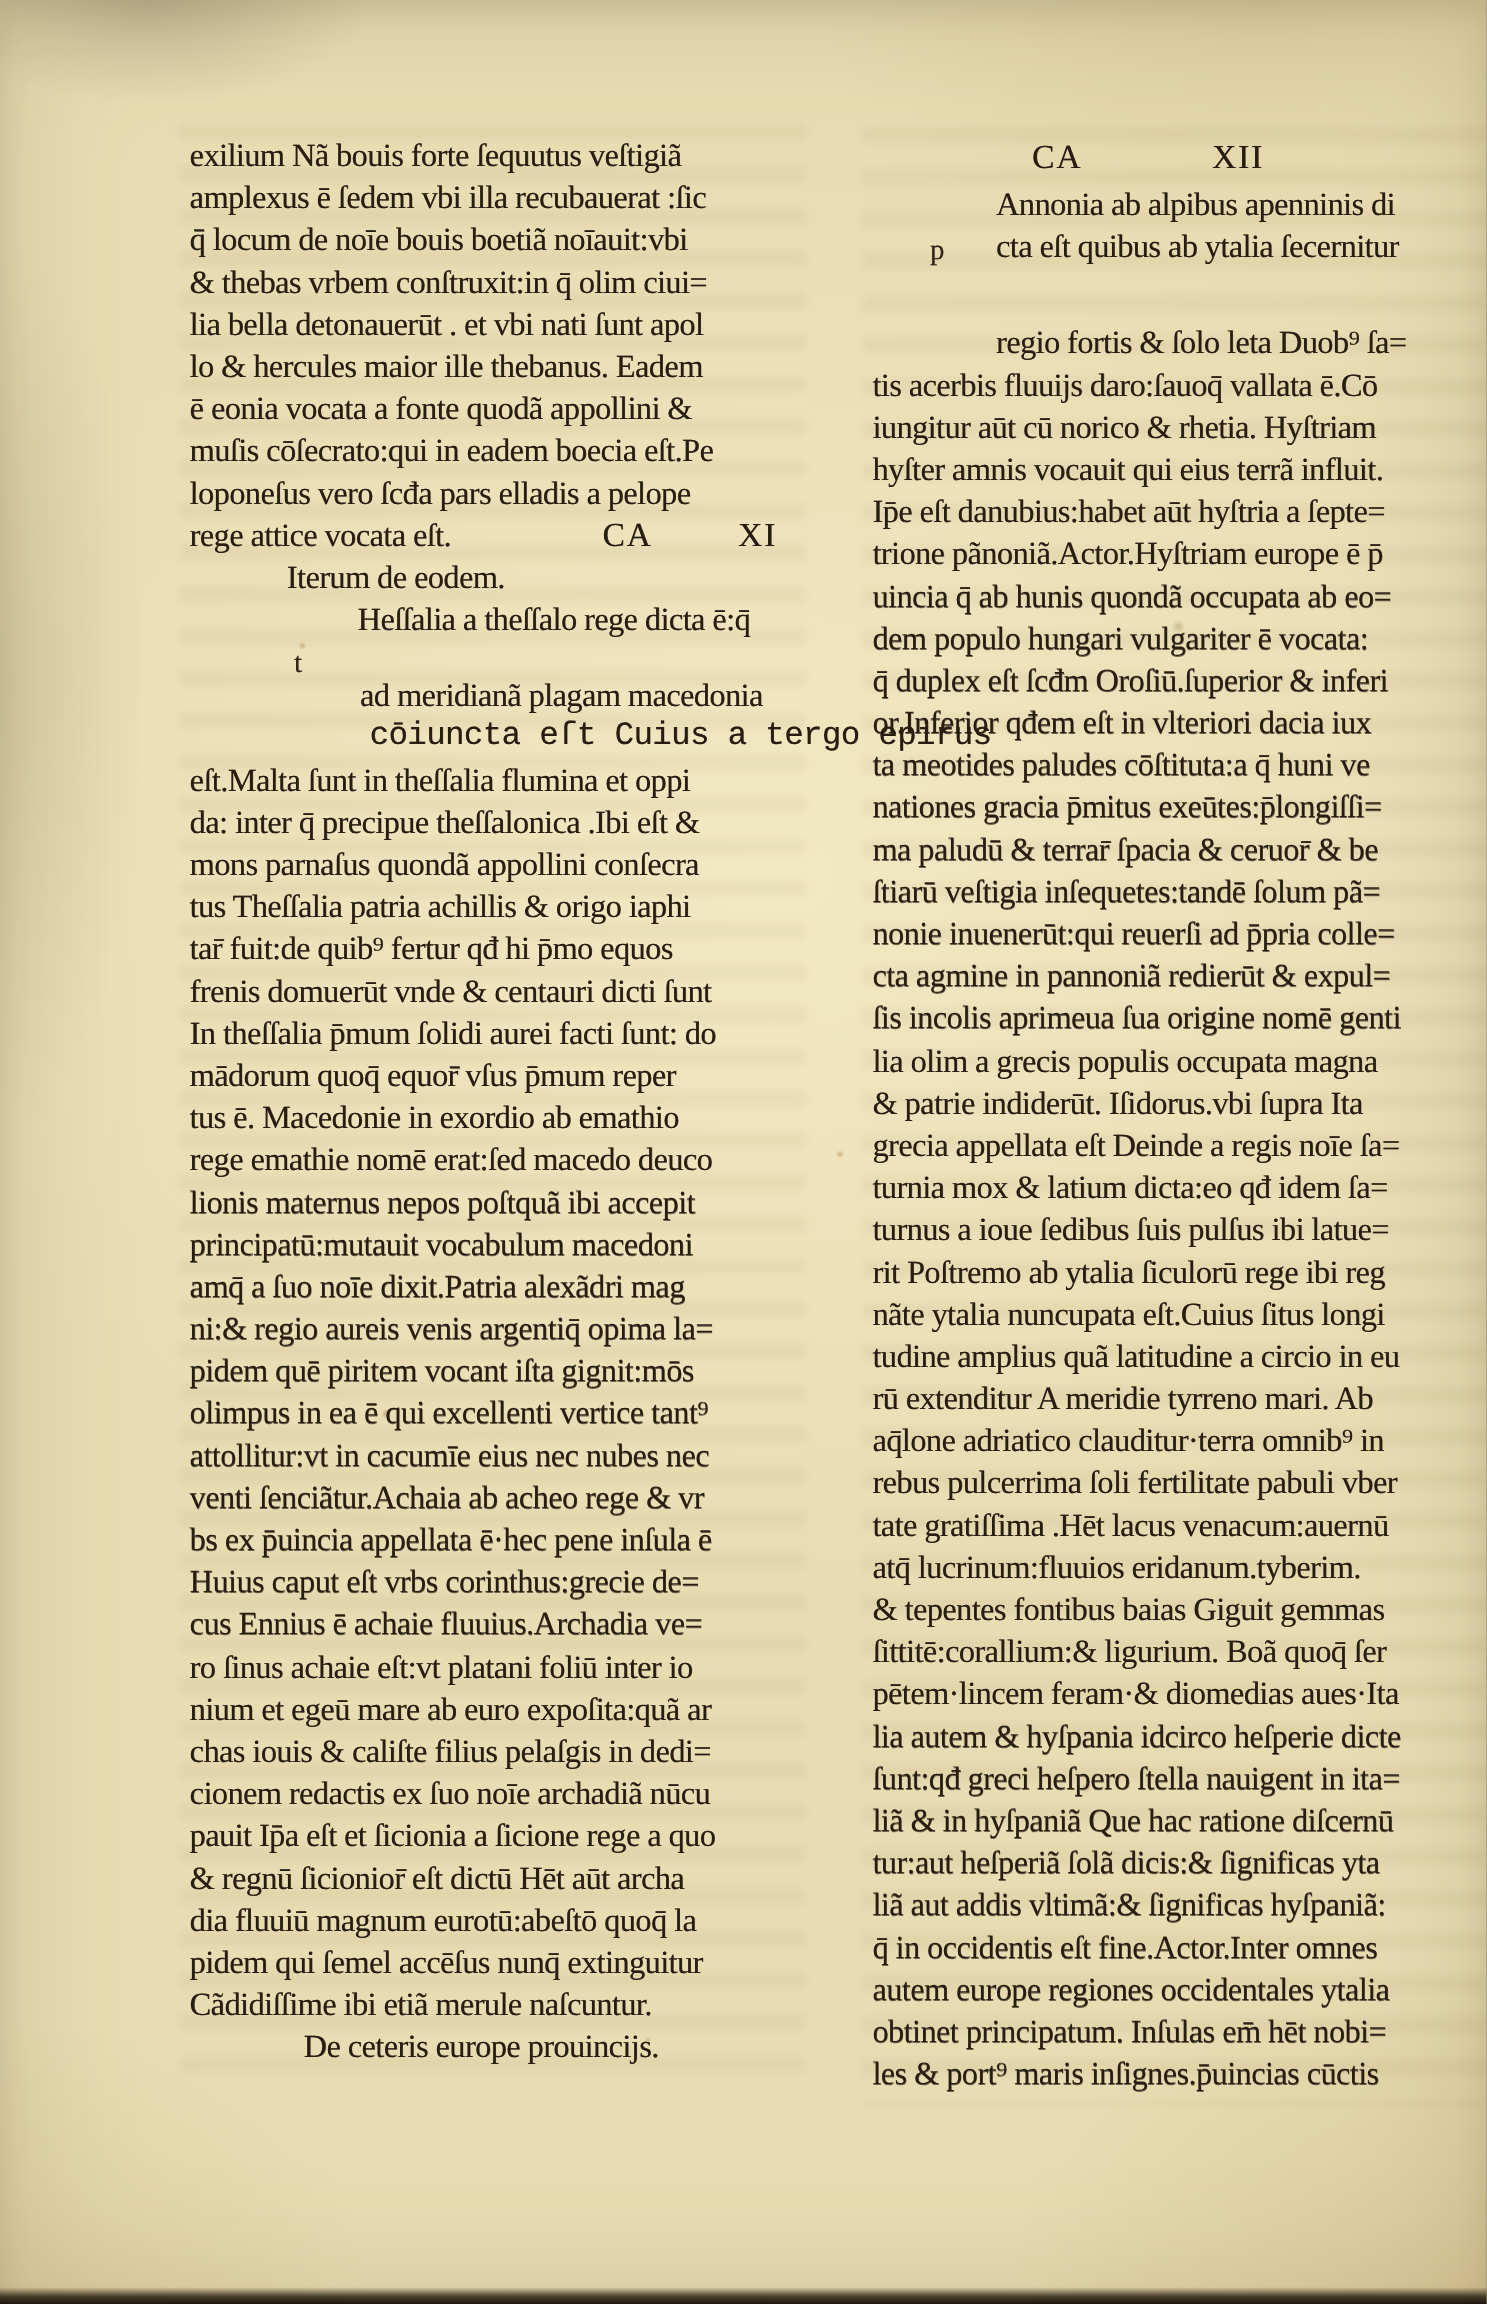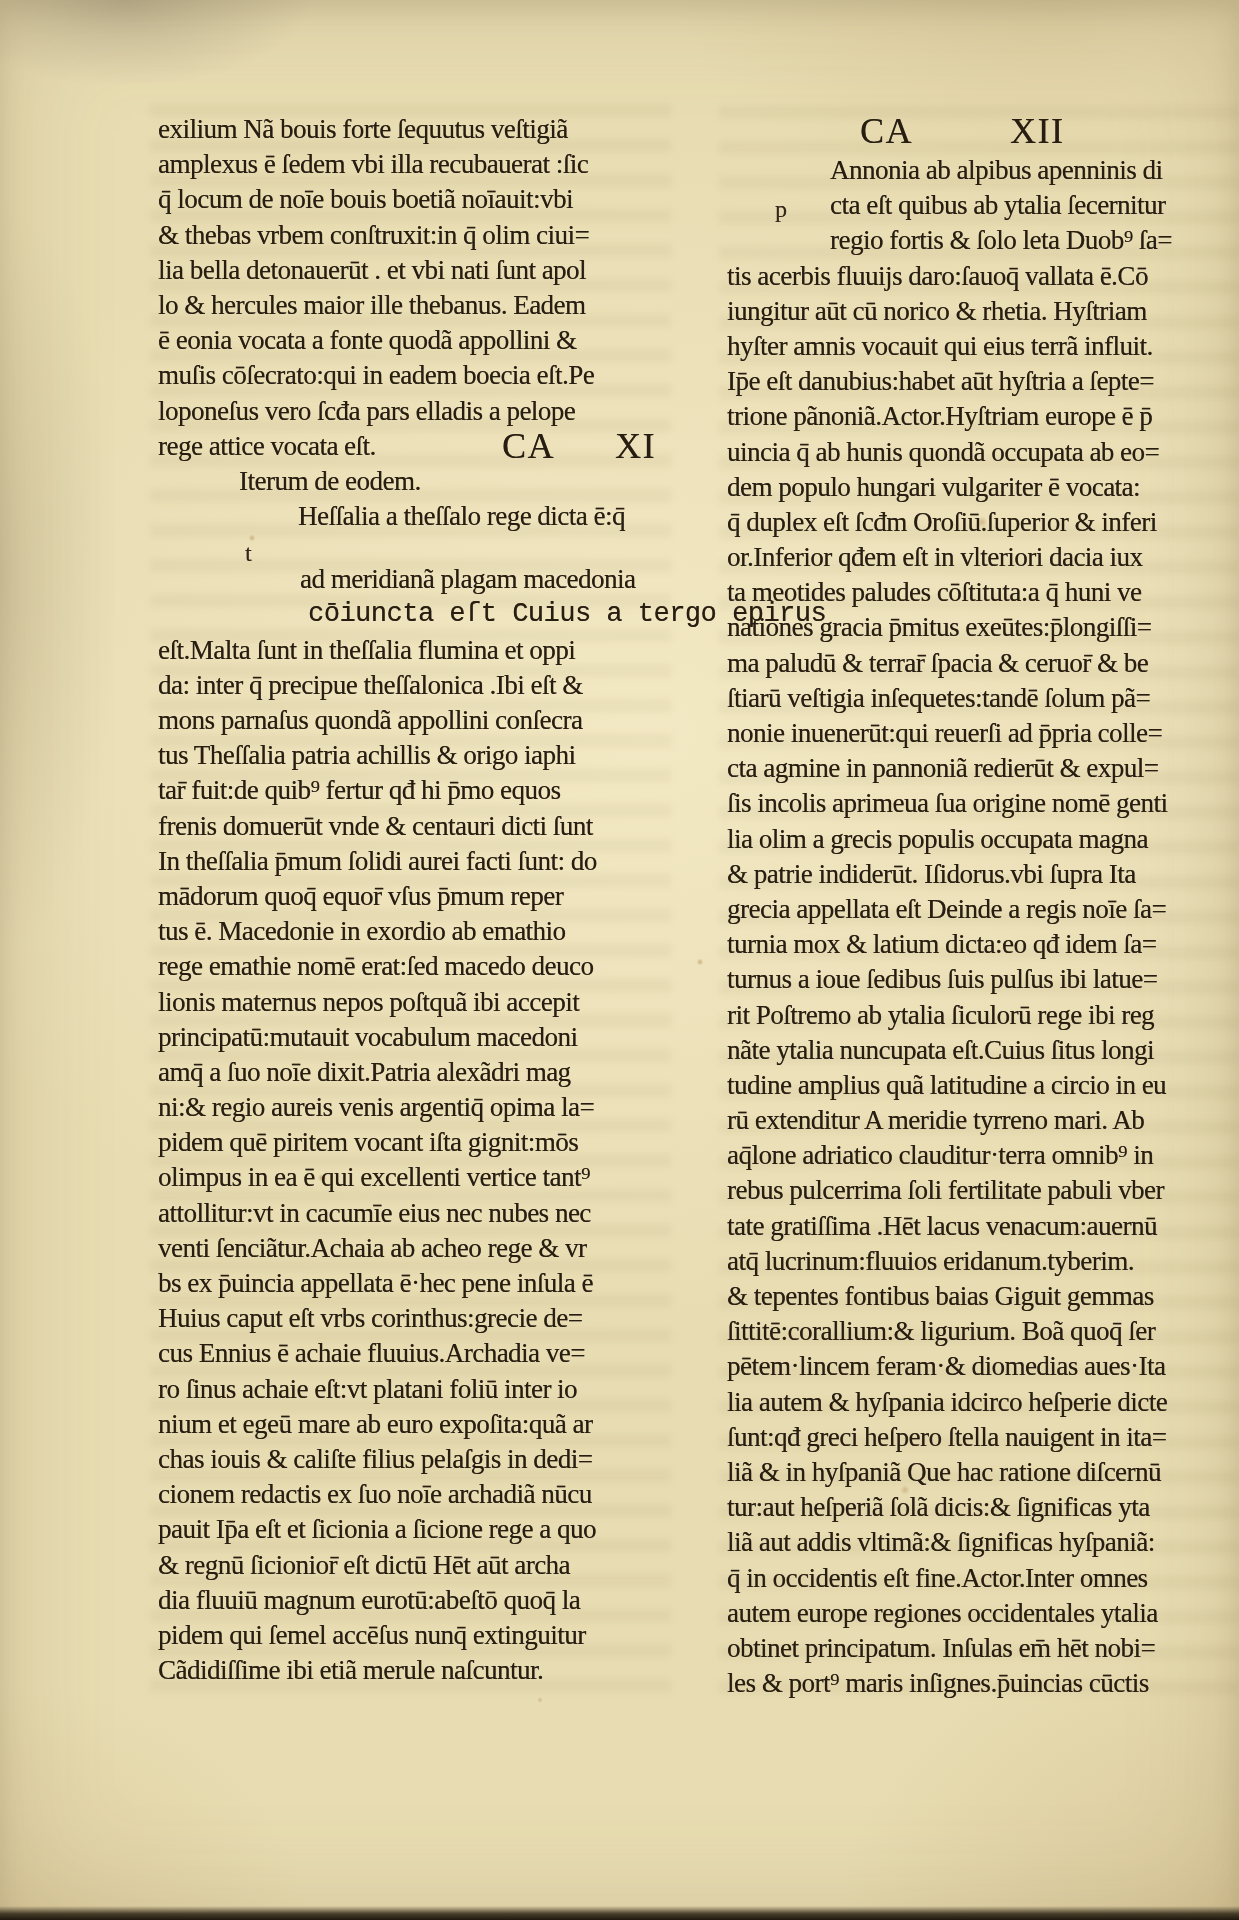--- a/index.html
+++ b/index.html
@@ -39,21 +39,21 @@
   .lines{position:relative;}
   .line{
     position:relative;
     height:35.2px;line-height:35.2px;
     font-size:27px;letter-spacing:-0.5px;
     white-space:pre;
     text-shadow:0.25px 0.25px 0.4px rgba(40,30,18,0.65);
   }
   .chap{
     position:absolute;
-    font-size:36px;letter-spacing:1.5px;
+    font-size:28px;letter-spacing:1.5px;
     line-height:35px;
     text-shadow:0.3px 0.3px 0.5px rgba(40,30,18,0.7);
     font-family:Liberation Serif, serif;
   }
   .guide{
     position:absolute;
     font-size:24px;line-height:30px;
     color:#32271a;
     text-shadow:0.2px 0.2px 0.4px rgba(40,30,18,0.6);
   }
@@ -113,34 +113,35 @@
         <div class="line">cus Ennius ē achaie fluuius.Archadia ve=</div>
         <div class="line">ro ſinus achaie eſt:vt platani foliū inter io</div>
         <div class="line">nium et egeū mare ab euro expoſita:quã ar</div>
         <div class="line">chas iouis &amp; caliſte filius pelaſgis in dedi=</div>
         <div class="line">cionem redactis ex ſuo noīe archadiã nūcu</div>
         <div class="line">pauit Ip̄a eſt et ſicionia a ſicione rege a quo</div>
         <div class="line">&amp; regnū ſicionior̄ eſt dictū Hēt aūt archa</div>
         <div class="line">dia fluuiū magnum eurotū:abeſtō quoq̄ la</div>
         <div class="line">pidem qui ſemel accēſus nunq̄ extinguitur</div>
         <div class="line">Cãdidiſſime ibi etiã merule naſcuntur.</div>
+        <div class="line" style="padding-left: 95px;">De ceteris europe prouincijs.</div>
       </div>
   </div>
 
   <div class="col col-right">
     <div class="header-row">
       <span class="chap" style="left:133px;top:0">CA</span>
       <span class="chap" style="left:283px;top:0">XII</span>
     </div>
     <span class="guide" style="left:48px;top:80px">p</span>
     <div class="lines">
 
     <div class="line" style="padding-left: 103px;">Annonia ab alpibus apenninis di</div>
         <div class="line" style="padding-left: 103px;">cta eſt quibus ab ytalia ſecernitur</div>
-        <div class="line" style="padding-left: 103px;">regio fortis &amp; ſolo leta Duob⁹ ſa=</div>
+        <div class="line" style="padding-left: 103px; margin-top: 45px;">regio fortis &amp; ſolo leta Duob⁹ ſa=</div>
         <div class="line">tis acerbis fluuijs daro:ſauoq̄ vallata ē.Cō</div>
         <div class="line">iungitur aūt cū norico &amp; rhetia. Hyſtriam</div>
         <div class="line">hyſter amnis vocauit qui eius terrã influit.</div>
         <div class="line">Ip̄e eſt danubius:habet aūt hyſtria a ſepte=</div>
         <div class="line">trione pãnoniã.Actor.Hyſtriam europe ē p̄</div>
         <div class="line">uincia q̄ ab hunis quondã occupata ab eo=</div>
         <div class="line">dem populo hungari vulgariter ē vocata:</div>
         <div class="line">q̄ duplex eſt ſcđm Oroſiū.ſuperior &amp; inferi</div>
         <div class="line">or.Inferior qđem eſt in vlteriori dacia iux</div>
         <div class="line">ta meotides paludes cōſtituta:a q̄ huni ve</div>

